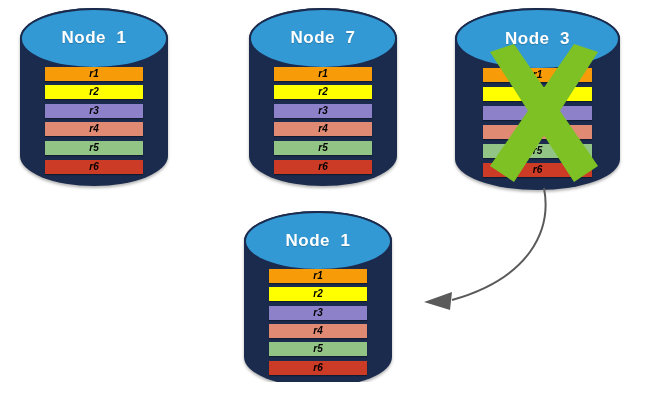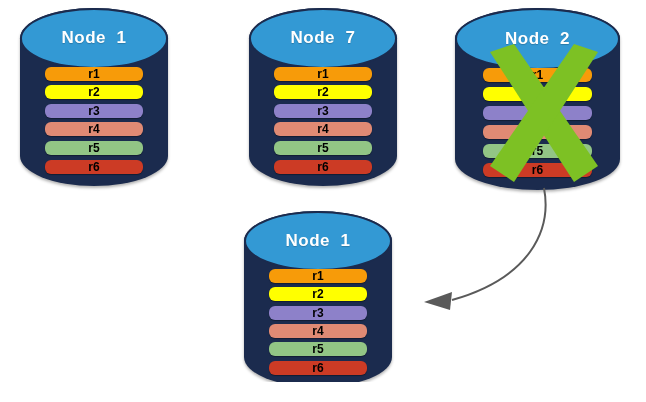--- a/index.html
+++ b/index.html
@@ -65,29 +65,30 @@
     left: 17%;
     right: 17%;
     top: 33%;
     bottom: 7%;
     display: flex;
     flex-direction: column;
     justify-content: space-between;
   }
   .row {
     height: 14px;
-    border-radius: 6px;
+    border-radius: 0;
     display: flex;
     align-items: center;
     justify-content: center;
-    font-size: 12px;
+    font-size: 10px;
     font-weight: bold;
     color: #000000;
     line-height: 1;
     box-shadow: 0 1px 1px rgba(0,0,0,0.35);
+    font-style: italic;
   }
 
   
   .fail-mark {
     position: absolute;
     pointer-events: none;
   }
 
   
   .arrow-layer {
@@ -128,21 +129,21 @@
       <div class="row" style="background:#8d81c9;">r3</div>
       <div class="row" style="background:#e08a74;">r4</div>
       <div class="row" style="background:#92c585;">r5</div>
       <div class="row" style="background:#cc3b25;">r6</div>
     </div>
   </div>
 
   <div class="node" style="left:455px; top:8px; width:165px; height:182px;">
     <div class="node-body"></div>
     <div class="node-top"></div>
-    <div class="node-title">Node  2</div>
+    <div class="node-title">Node  3</div>
     <div class="rows">
       <div class="row" style="background:#f79b09;">r1</div>
       <div class="row" style="background:#ffff00;">r2</div>
       <div class="row" style="background:#8d81c9;">r3</div>
       <div class="row" style="background:#e08a74;">r4</div>
       <div class="row" style="background:#92c585;">r5</div>
       <div class="row" style="background:#cc3b25;">r6</div>
     </div>
   </div>
 

